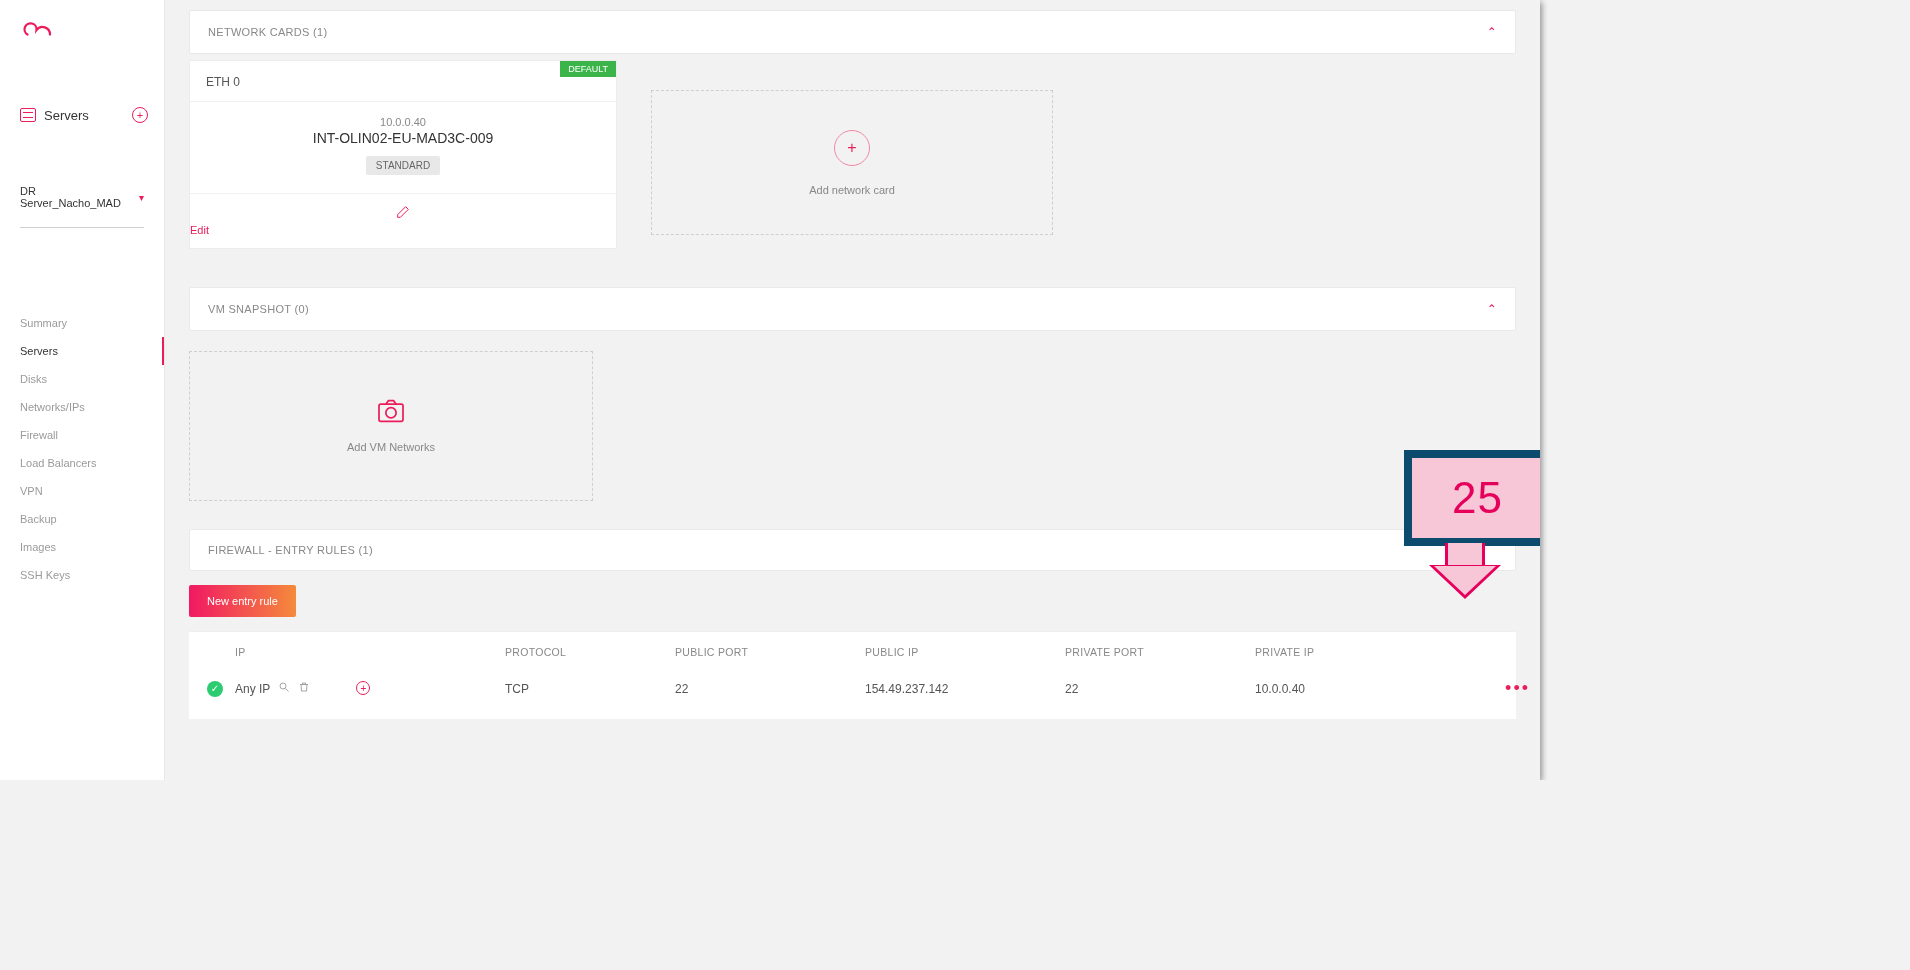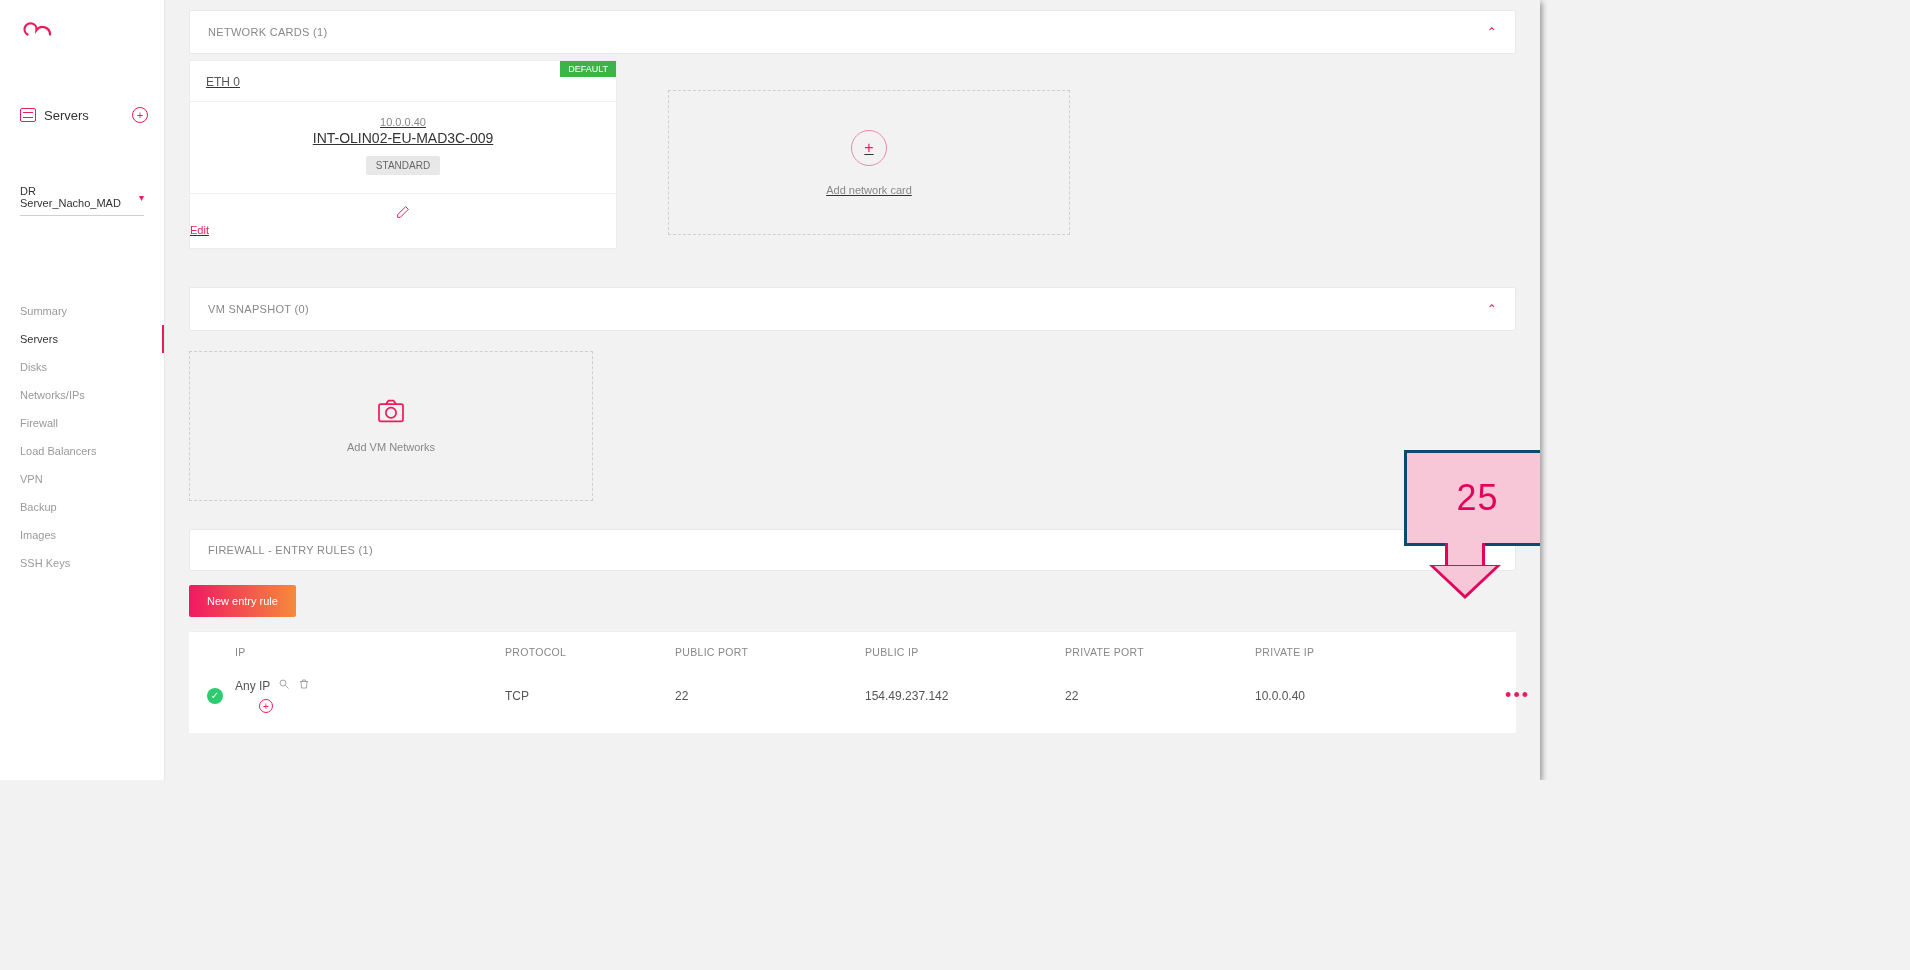--- a/index.html
+++ b/index.html
@@ -56,21 +56,21 @@
 .servers-header-left .srv-icon::after {
   content:""; position:absolute; left:2px; right:2px; bottom:3px; height:1px; background:#ec1c5a;
 }
 .plus-circle {
   width: 16px; height: 16px; border:1px solid #ec1c5a; border-radius:50%;
   display:flex; align-items:center; justify-content:center; color:#ec1c5a; font-size:11px; line-height:1;
   cursor:pointer;
 }
 .server-select {
   margin: 10px 20px 6px 20px;
-  padding-bottom: 6px;
+  padding-bottom: 18px;
   border-bottom: 1px solid #d0d0d0;
   display:flex; justify-content:space-between; align-items:center;
   font-size: 11px;
   cursor:pointer;
   color:#333;
 }
 .server-select .chev { color:#ec1c5a; font-size:10px; }
 .nav { margin-top: 31px; }
 .nav-item {
   padding: 8px 20px;
@@ -97,21 +97,21 @@
 }
 .panel-header {
   display:flex; align-items:center; justify-content:space-between;
   padding: 14px 18px;
   font-size:11px;
   color:#888;
   letter-spacing: .3px;
 }
 .chev-up { color:#ec1c5a; font-size:12px; }
 .cards-row {
-  display:flex; gap: 51px; padding: 6px 0 10px 0; text-decoration: underline;
+  display:flex; gap: 34px; padding: 6px 0 10px 0;
 }
 .card {
   width: 428px;
   background:#fff;
   border:1px solid #ececec;
   position:relative;
 }
 .card .badge-default {
   position:absolute; top:0; right:0;
   background:#3bb54a; color:#fff; font-size:9px;
@@ -182,44 +182,44 @@
   color:#888; font-size:10.5px; letter-spacing:.3px;
 }
 .trow {
   padding: 10px 18px 20px 18px;
   color:#555; font-size:12px;
 }
 .status-dot {
   width:16px; height:16px; border-radius:50%; background:#2ecc71; color:#fff;
   display:flex; align-items:center; justify-content:center; font-size:10px;
 }
-.ip-cell { display:flex; flex-direction:column; gap:6px; align-items:flex-start;}
+.ip-cell { display:flex; flex-direction:row; gap:22px; align-items:flex-start;}
 .ip-row1 { display:flex; align-items:center; gap:8px; color:#555;}
 .tiny-icon { color:#888; font-size:12px; cursor:pointer;}
 .tiny-icon svg { width:12px; height:12px; stroke:#888; fill:none; stroke-width:1.5;}
 .tiny-plus {
   width:14px; height:14px; border:1px solid #ec1c5a; border-radius:50%;
   display:flex; align-items:center; justify-content:center; color:#ec1c5a; font-size:10px;
   margin-left: 24px; cursor:pointer;
 }
 .dots { color:#ec1c5a; font-size:18px; letter-spacing:2px; cursor:pointer; text-align:right;}
 
 .callout {
   position:absolute;
   right: 14px;
   top: 450px;
   width: 122px;
   z-index: 50;
 }
 .callout-box {
-  width:147px; height:96px; border:3px solid #0c4a6e;
+  width:147px; height:96px; border:8px solid #0c4a6e;
   background:#f7c7d7;
   display:flex; align-items:center; justify-content:center;
   color:#e6005c;
-  font-size:36px;
+  font-size:44px;
   font-weight: 400;
   letter-spacing: 1px;
 }
 .callout-stem {
   width:40px; height:22px; background:#f7c7d7; border-left:3px solid #e6005c; border-right:3px solid #e6005c;
   margin: -3px auto 0 auto;
 }
 .callout-tri-outer {
   width:0;height:0; margin:0 auto;
   border-left:36px solid transparent;

